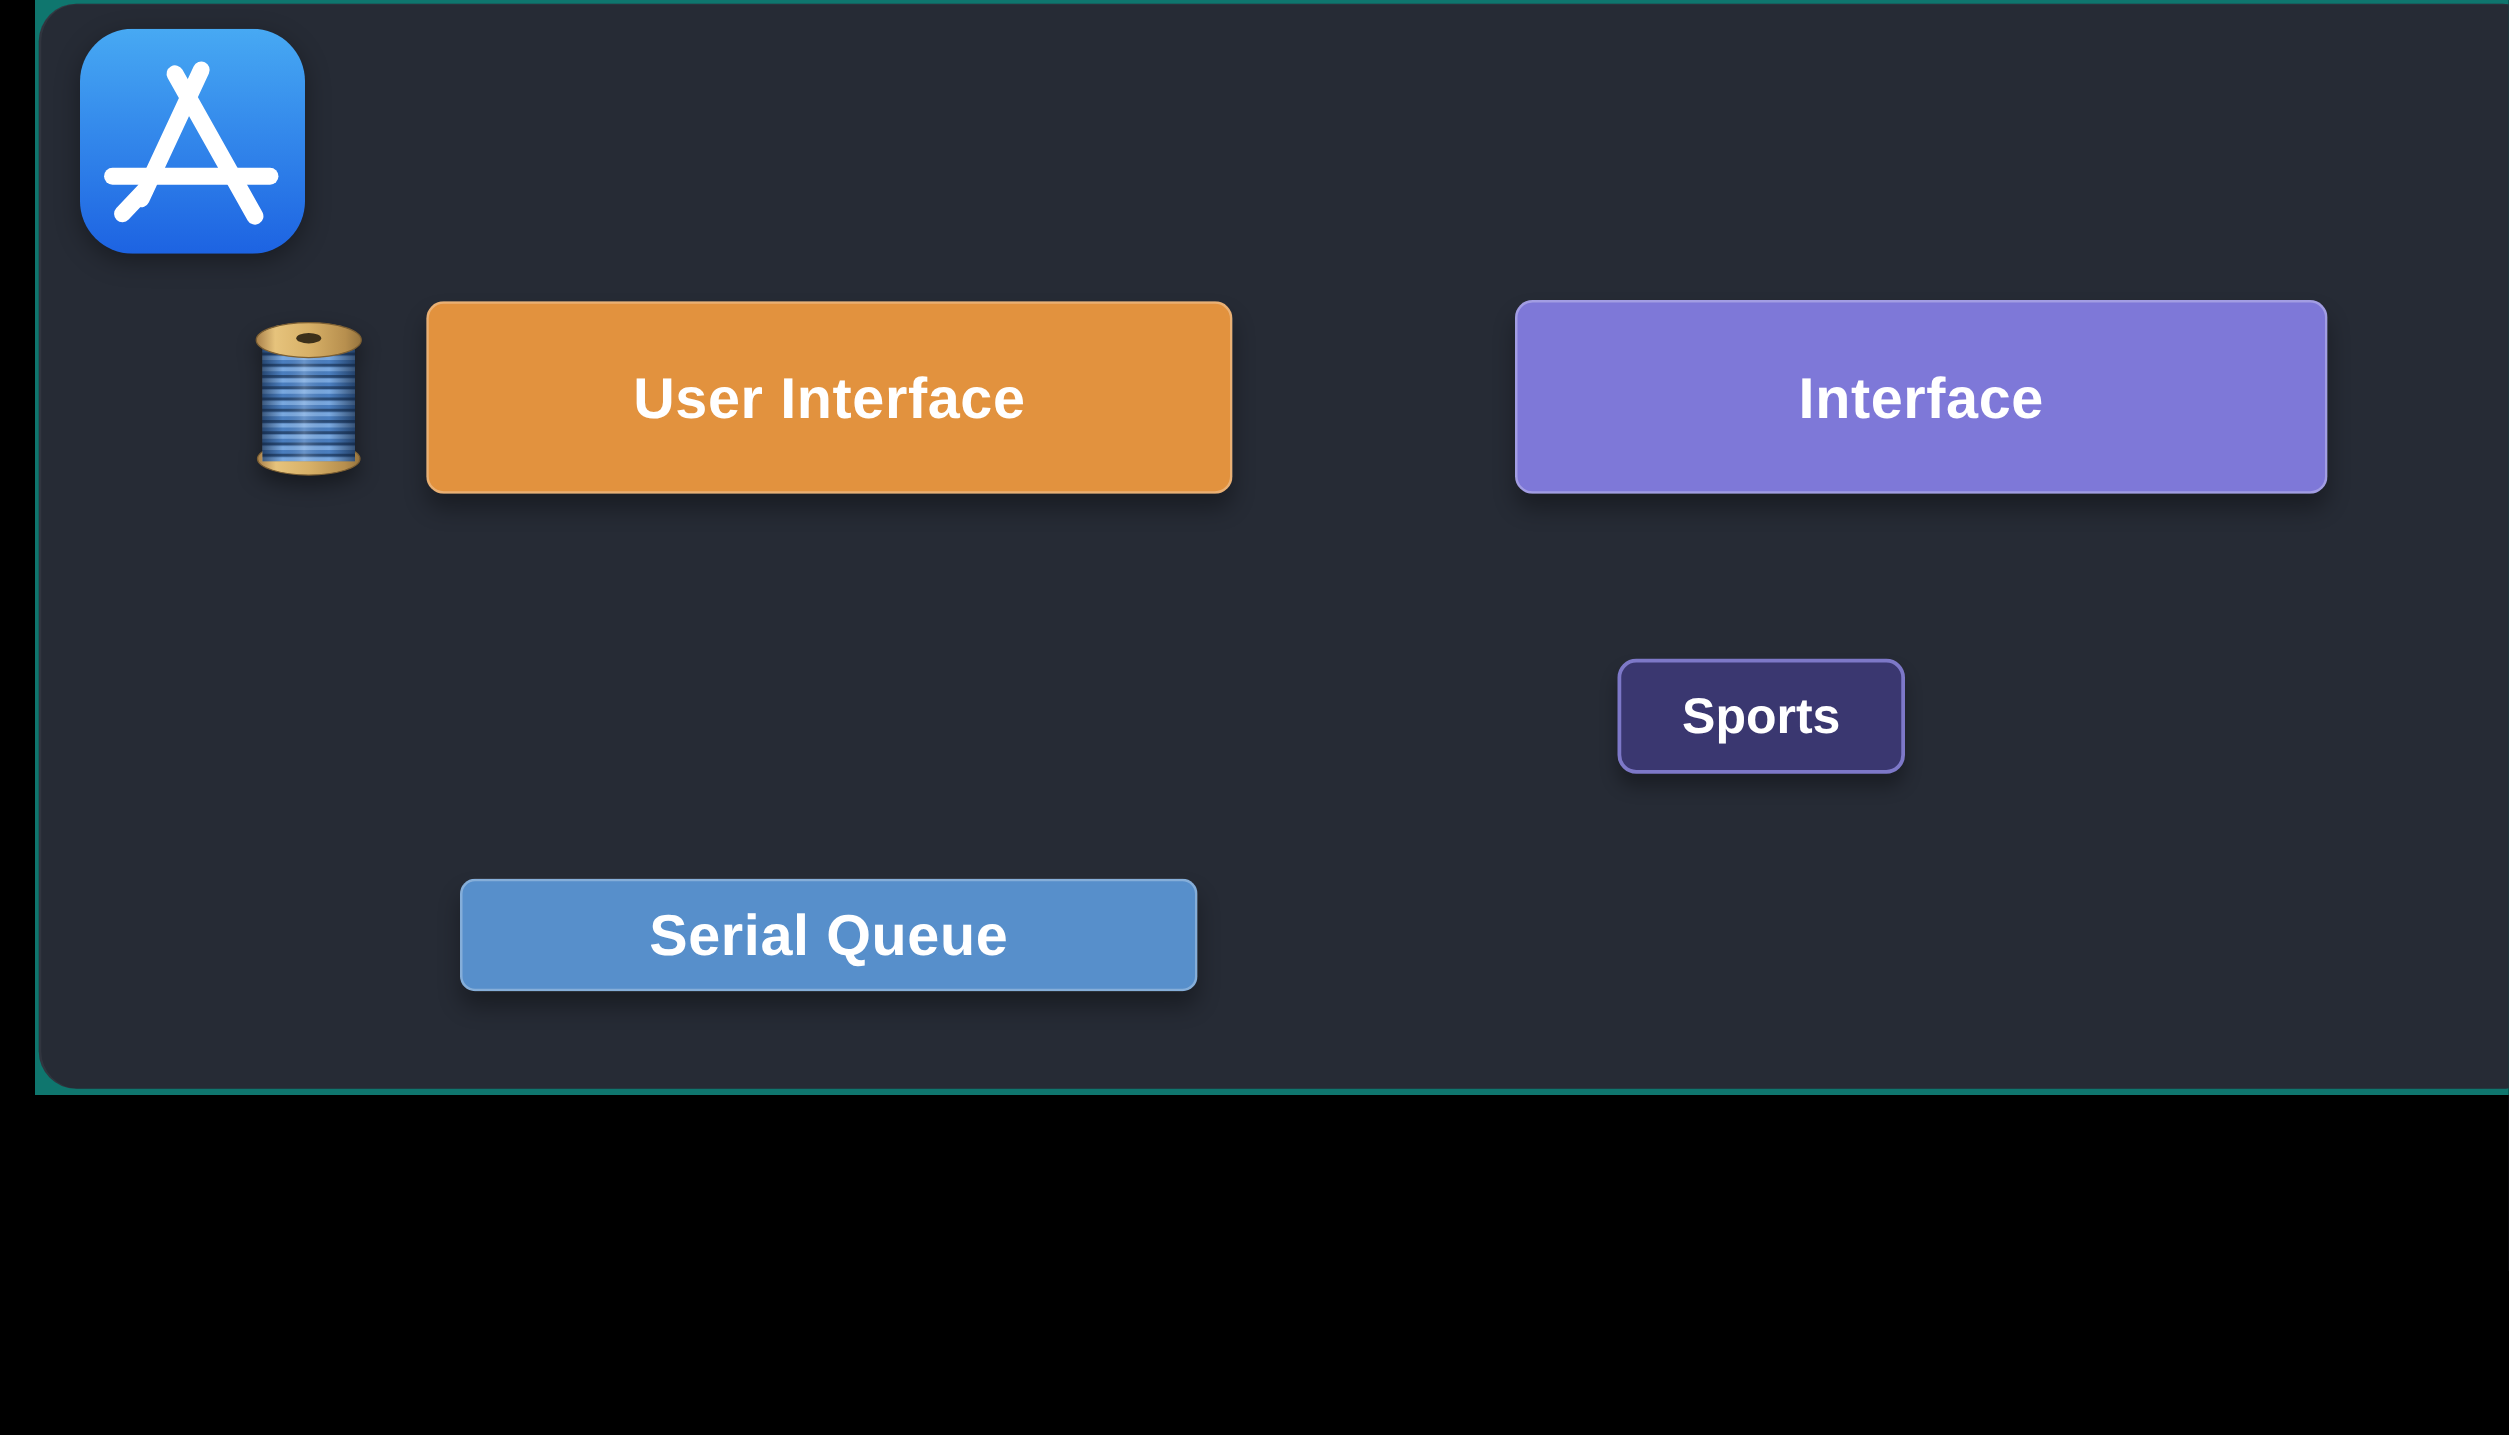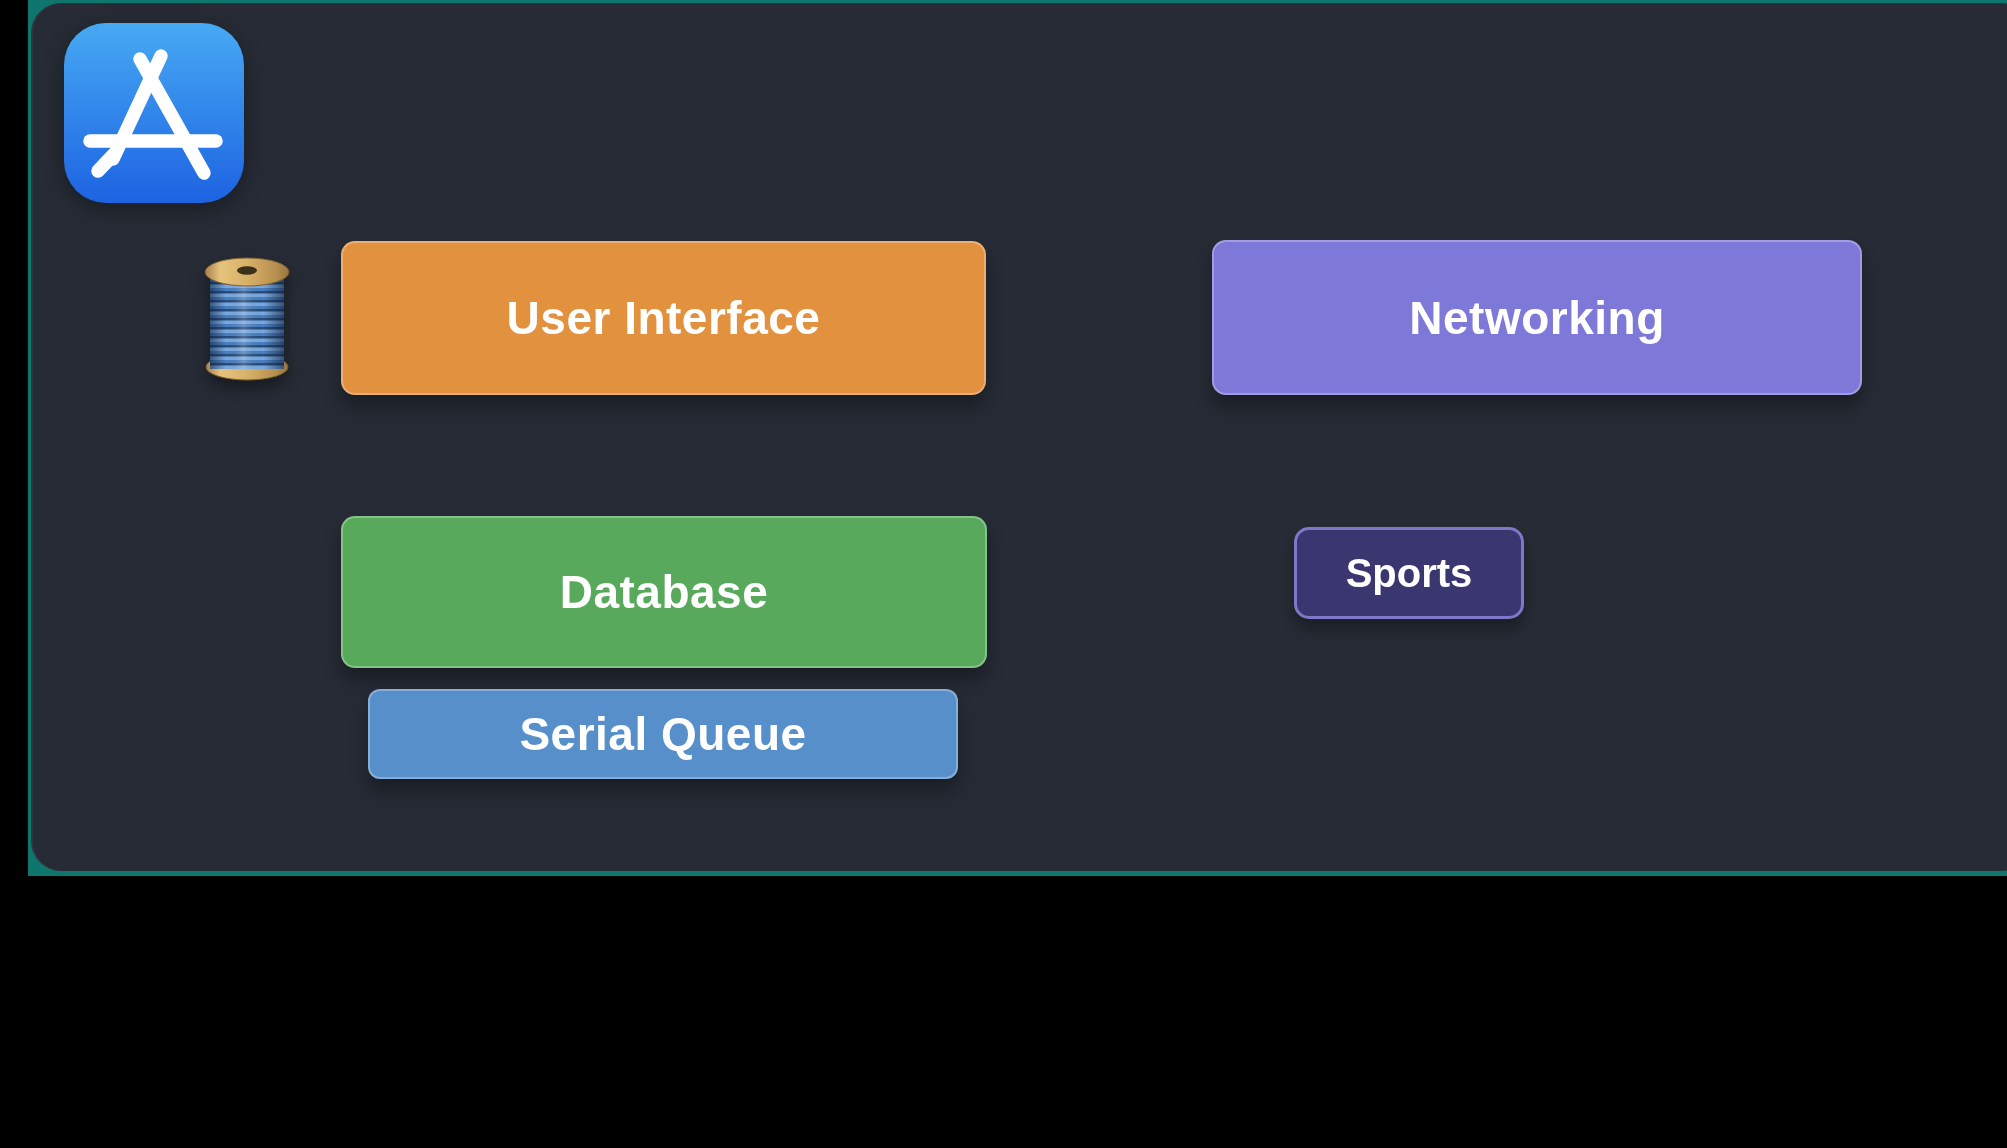--- a/index.html
+++ b/index.html
@@ -23,21 +23,21 @@
   .box{
     position:absolute;display:flex;align-items:center;justify-content:center;
     color:#ffffff;font-weight:700;border-radius:14px;
     box-shadow:0 12px 18px rgba(0,0,0,0.32);
     border:2px solid rgba(255,255,255,0.28);
     box-sizing:border-box;font-size:46px;letter-spacing:0.5px;
   }
   .box-ui        {left:310px; top:238px; width:645px; height:154px; background:#e2923e;}
   .box-networking{left:1181px;top:237px; width:650px; height:155px; background:#7e78d8;}
   .box-database  {left:310px; top:513px; width:646px; height:152px; background:#58a95c;}
-  .box-serial    {left:337px; top:686px; width:590px; height:90px;  background:#578fcb;border-radius:12px;}
+  .box-serial    {left:337px; top:700px; width:590px; height:90px;  background:#578fcb;border-radius:12px;}
   .minibox{
     position:absolute;left:1263px;width:230px;height:92px;
     display:flex;align-items:center;justify-content:center;
     background:#3a3770;border:3px solid #7d78c8;border-radius:15px;
     color:#ffffff;font-weight:700;font-size:40px;box-sizing:border-box;
     box-shadow:0 10px 14px rgba(0,0,0,0.3);
   }
   .mini-sports {top:524px;}
   .mini-film   {top:628px;}
   .mini-weather{top:733px;}
@@ -97,26 +97,23 @@
       <rect x="7" y="20" width="74" height="94" fill="url(#shade)"></rect>
       <ellipse cx="44" cy="17" rx="42" ry="14" fill="url(#tg)" stroke="#7c5f33" stroke-width="1"></ellipse>
       <ellipse cx="44" cy="15.5" rx="10" ry="4.2" fill="#3c301a"></ellipse>
     </svg>
 
     <div class="box box-ui">
       <span>User Interface</span>
     </div>
 
     <div class="box box-networking">
-      <span>Networking</span>
+      <span>Interface</span>
     </div>
 
-    <div class="box box-database">
-      <span>Database</span>
-    </div>
 
     <div class="box box-serial">
       <span>Serial Queue</span>
     </div>
 
     <div class="minibox mini-sports">
       <span>Sports</span>
     </div>
 
 

